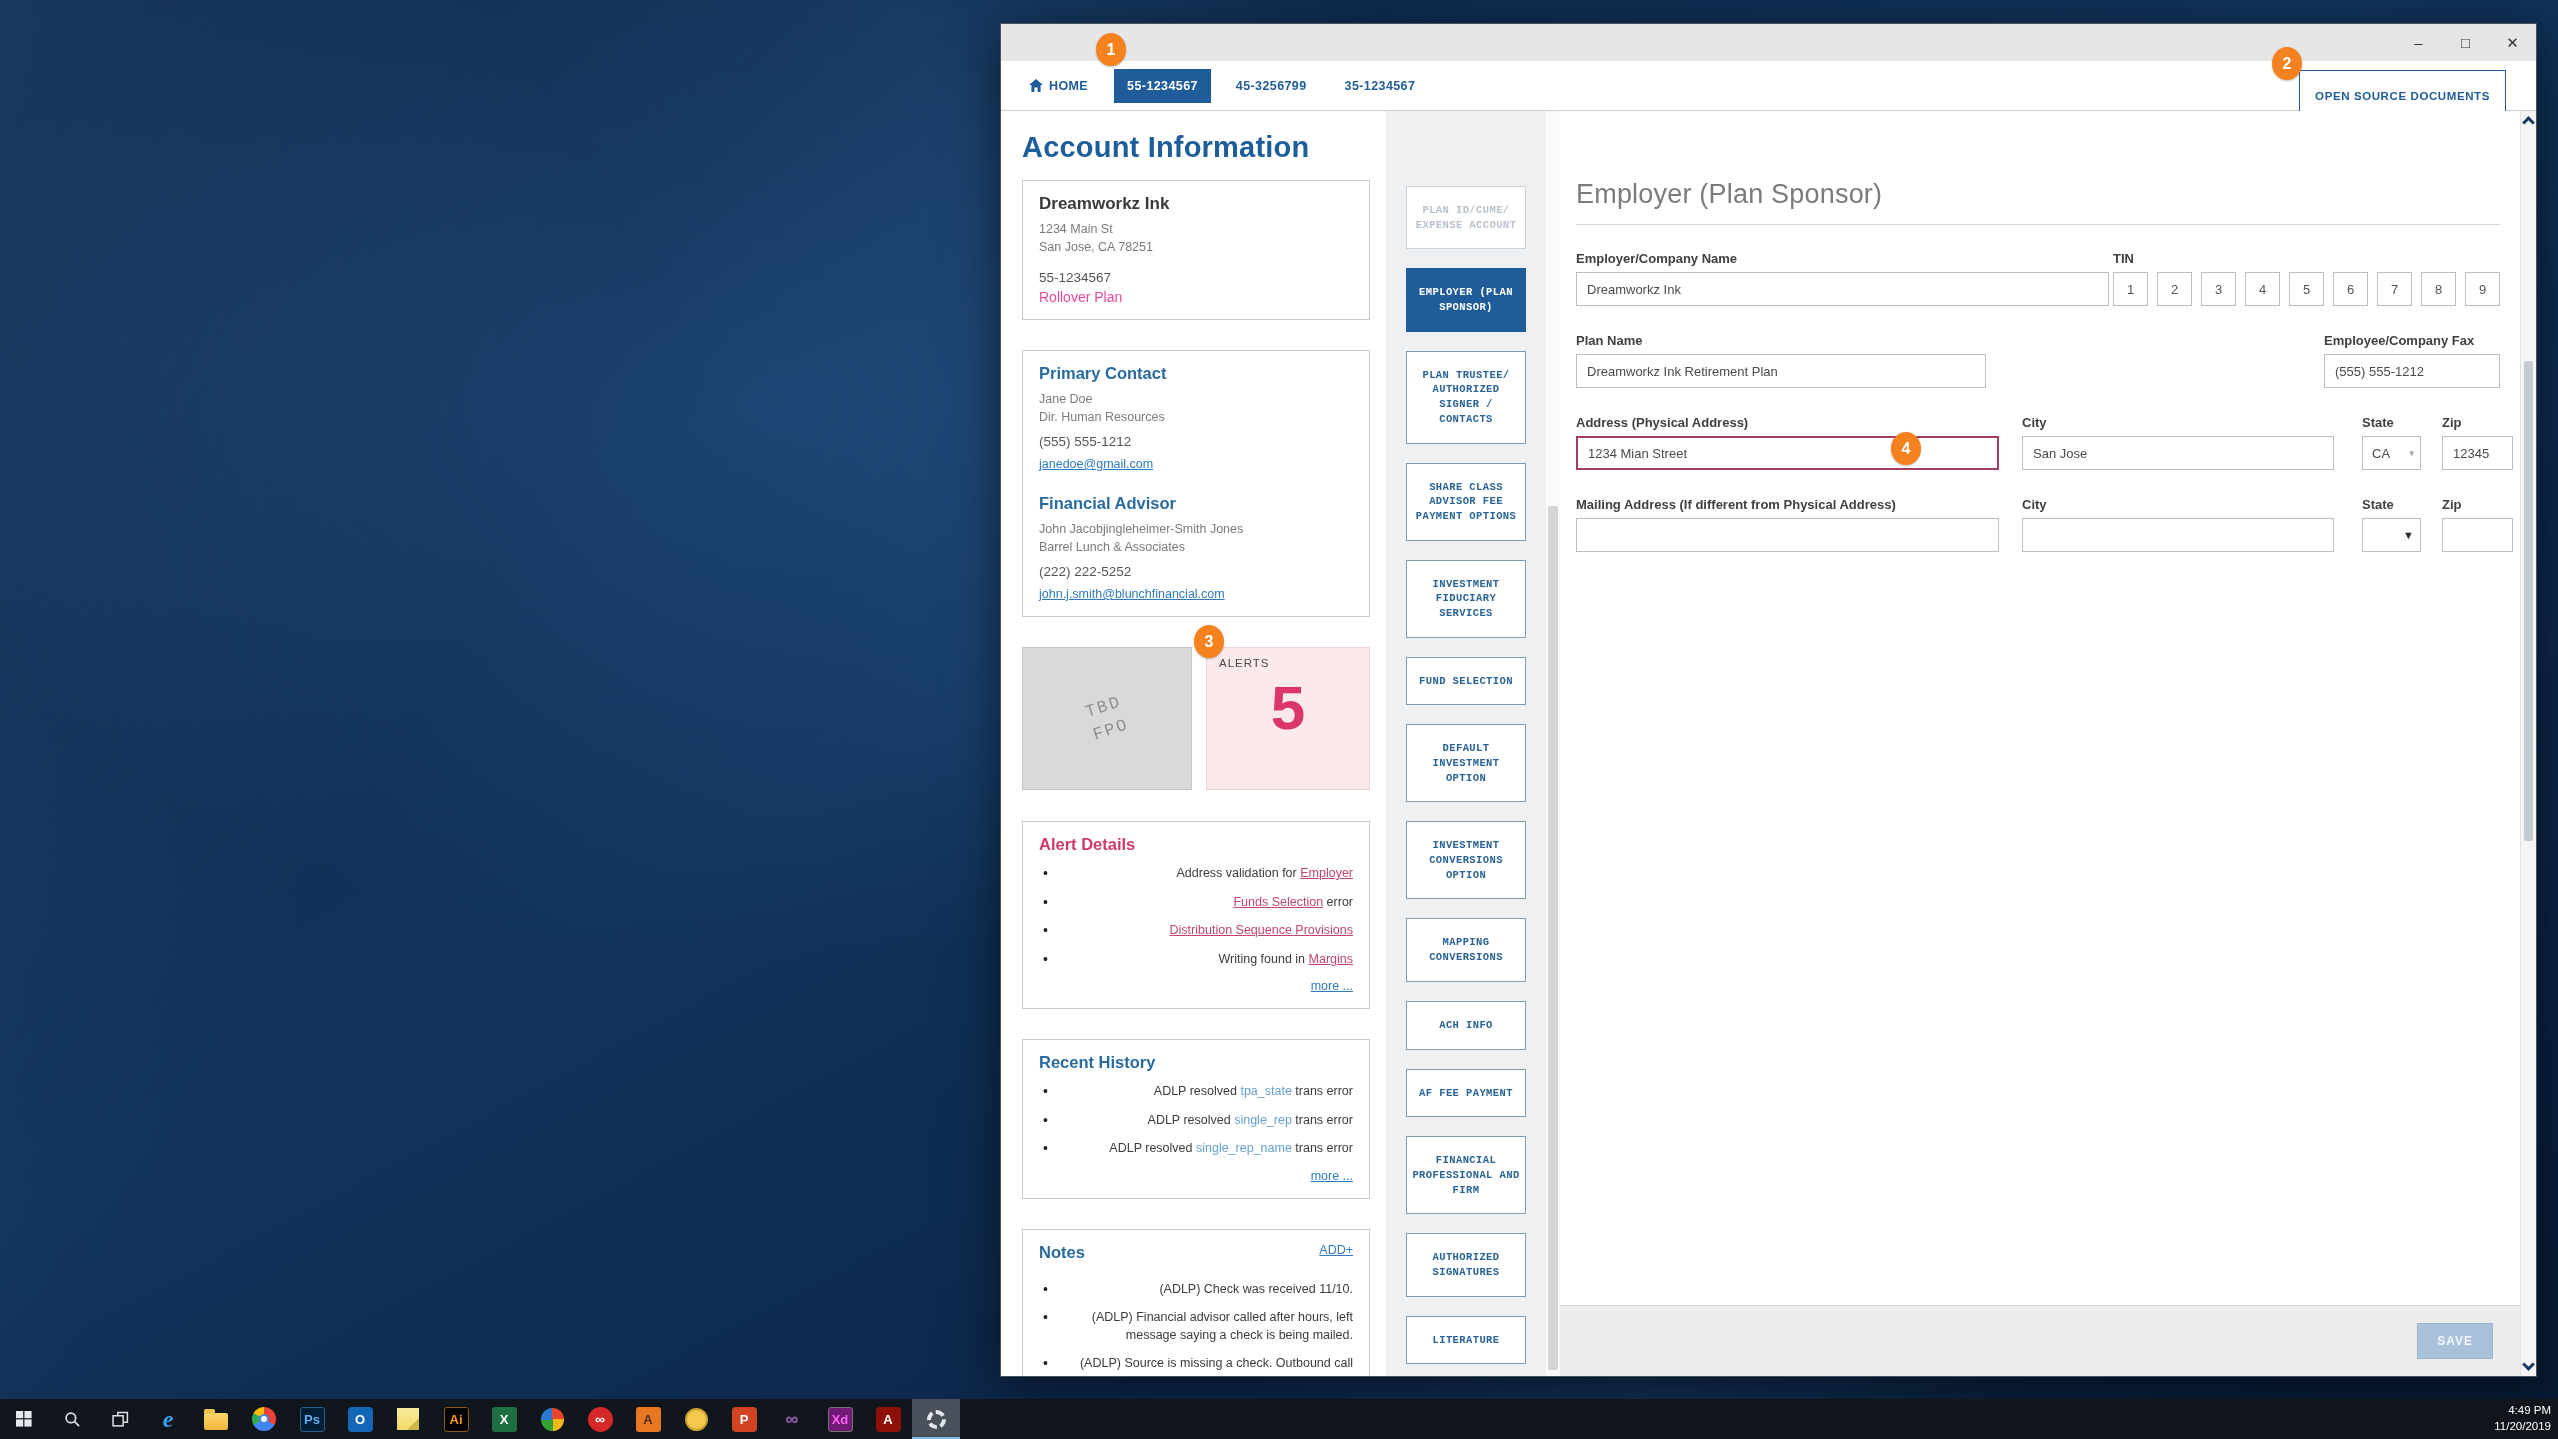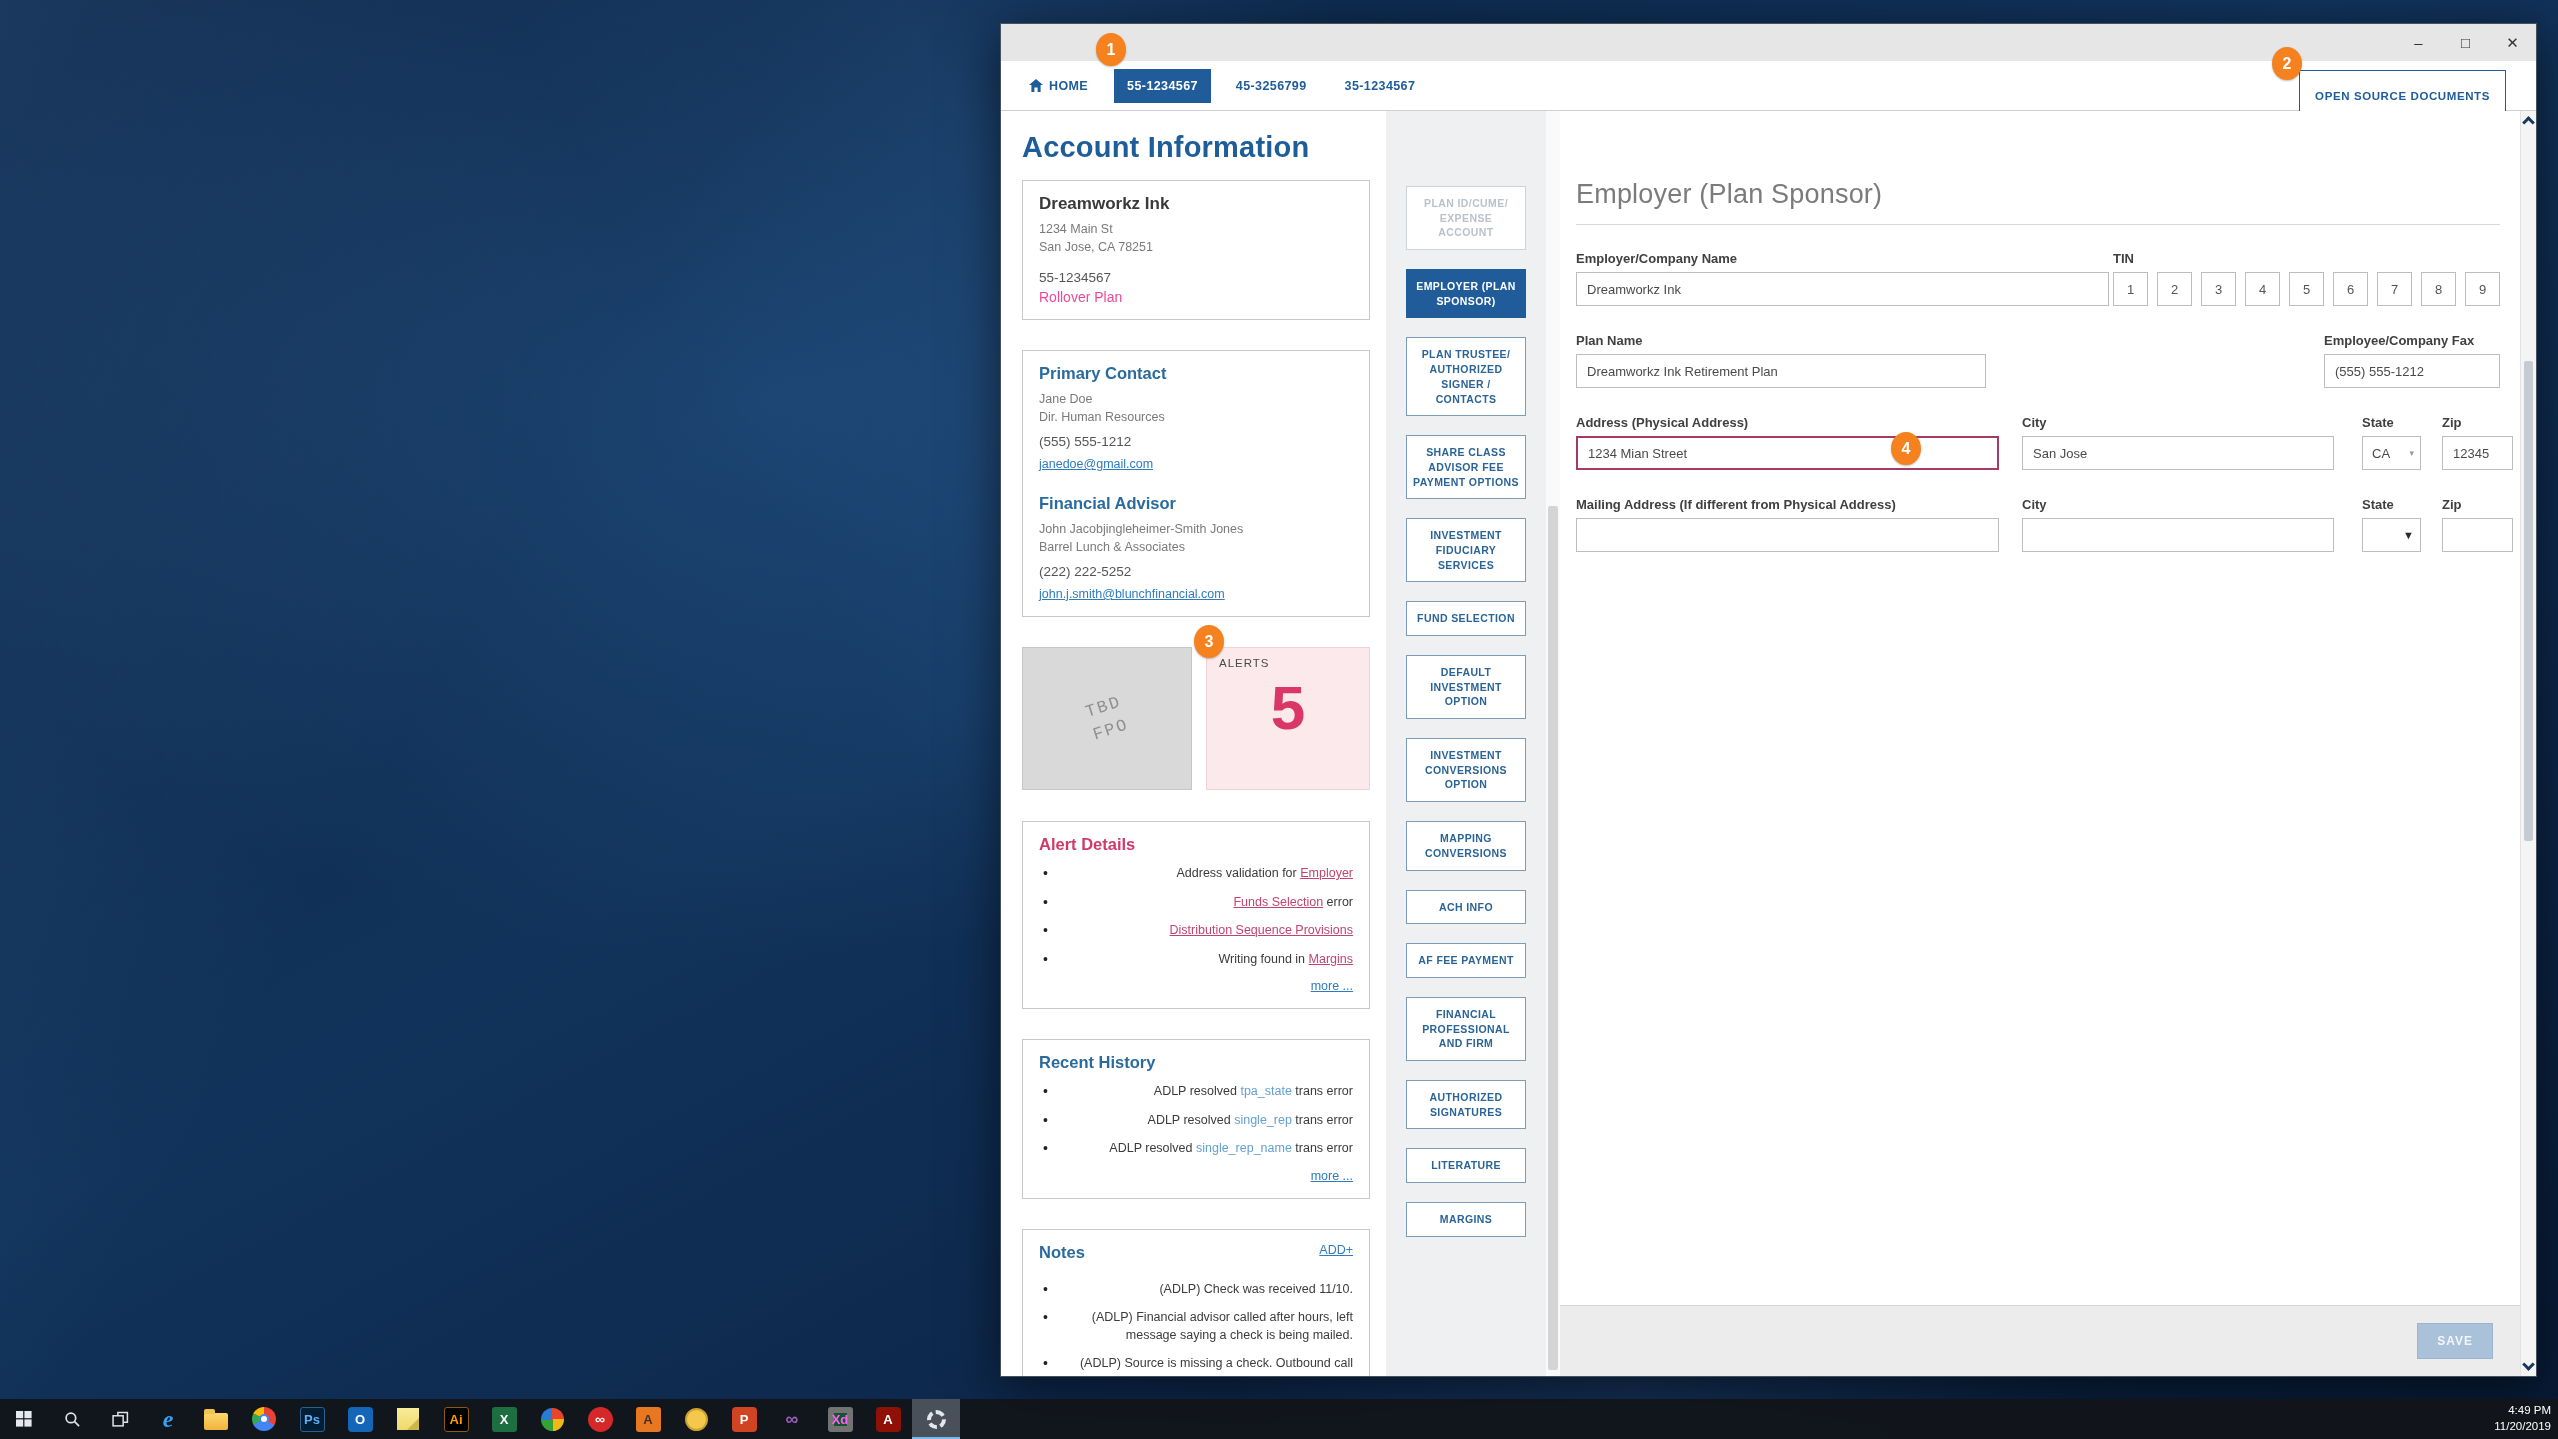--- a/index.html
+++ b/index.html
@@ -56,21 +56,21 @@
   ul.blist{ list-style:none;text-align:right; }
   ul.blist li{ position:relative; padding-left:20px; font-size:12.5px; color:#3b3b3b; margin-top:11px; line-height:1.4; }
   ul.blist li::before{ content:"•"; position:absolute; left:4px; top:-1px; color:#222; font-size:14px; }
   a.clink{ color:#c2446e; text-decoration:underline; cursor:pointer; }
   .token{ color:#64a0d0; }
   .more-row{ text-align:right; margin-top:8px; }
   .notes-head{ display:flex; justify-content:space-between; align-items:flex-start; }
 
   
   .midnav{ width:160px; flex:0 0 auto; background:#eef0f1; padding:75px 0 12px; display:flex; flex-direction:column; align-items:center; gap:19px; overflow:hidden; }
-  .snav{ width:120px; background:#fff; border:1px solid #7d9cb8; color:#2a6496; font-family:Liberation Sans, sans-serif; font-weight:bold; font-size:10.5px; letter-spacing:.4px; line-height:1.4; text-transform:uppercase; padding:9px 5px; text-align:center; cursor:pointer; flex:0 0 auto; }
+  .snav{ width:120px; background:#fff; border:1px solid #7d9cb8; color:#2a6496; font-family:Liberation Mono, monospace; font-weight:bold; font-size:10.5px; letter-spacing:.4px; line-height:1.4; text-transform:uppercase; padding:16px 5px; text-align:center; cursor:pointer; flex:0 0 auto; }
   .snav.active{ background:#1f5c99; border-color:#1f5c99; color:#fff; }
   .snav.disabled{ color:#b9c2cb; border-color:#ccd3d9; cursor:default; }
 
   .scrollstrip{ width:14px; flex:0 0 auto; background:#fafafa; position:relative; }
   .scrollstrip .thumb{ position:absolute; left:2px; right:2px; top:395px; bottom:6px; background:#d2d4d6; border-radius:2px; }
 
   
   .formcol{ flex:1; display:flex; flex-direction:column; min-width:0; }
   .form-main{ flex:1; background:#fff; padding:68px 20px 0 16px; position:relative; }
   .form-title{ color:#7b7b7b; font-size:27px; font-weight:normal; letter-spacing:.2px; }
@@ -113,21 +113,21 @@
   .ti{ width:25px; height:25px; display:flex; align-items:center; justify-content:center; font-weight:bold; border-radius:3px; font-size:13px; }
   .ti-edge{ color:#35a3f1; font-size:24px; font-style:italic; font-family:"Liberation Serif", serif; }
   .ti-ps{ background:#001e36; color:#5fb0f5; border:1px solid #2c5f8a; }
   .ti-outlook{ background:#1467b8; color:#fff; border-radius:4px; }
   .ti-ai{ background:#000000; color:#ff9a00; border:1px solid #8a5a10; }
   .ti-excel{ background:#1d6f42; color:#fff; }
   .ti-cc{ background:#d62829; color:#fff; border-radius:50%; font-size:14px; }
   .ti-orange{ background:#e87722; color:#4a3020; }
   .ti-ppt{ background:#d04423; color:#fff; border-radius:4px; }
   .ti-vs{ background:transparent; color:#9b5fb9; font-size:18px; }
-  .ti-xd{ background:#14532d; color:#ff61f6; border:6px solid #737373; }
+  .ti-xd{ background:#701a75; color:#ff61f6; border:1px solid #737373; }
   .ti-acrobat{ background:#8f1007; color:#fff; border-radius:4px; }
   .folder{ width:24px; height:17px; background:linear-gradient(#ffd76e,#f0b43c); border-radius:2px; position:relative; margin-top:5px; }
   .folder::before{ content:""; position:absolute; top:-4px; left:0; width:11px; height:5px; background:#f2c44f; border-radius:2px 2px 0 0; }
   .chrome-ic{ width:24px; height:24px; border-radius:50%; background:conic-gradient(#ea4335 0 120deg,#4285f4 120deg 240deg,#34a853 240deg 300deg,#fbbc05 300deg 360deg); position:relative; }
   .chrome-ic::after{ content:""; position:absolute; inset:7px; background:#fff; border:2px solid #4285f4; border-radius:50%; }
   .sticky-ic{ width:22px; height:22px; background:linear-gradient(#f9ecob, #f0d96a); background:linear-gradient(#f8ec9a,#f0d96a); position:relative; }
   .sticky-ic::after{ content:""; position:absolute; right:0; bottom:0; border:6px solid transparent; border-right-color:#cdb64a; border-bottom-color:#cdb64a; }
   .office-ic{ width:23px; height:23px; border-radius:50%; background:conic-gradient(#e8452c 0 25%,#f2b718 25% 50%,#35a235 50% 75%,#2a7bd4 75% 100%); }
   .yellow-ic{ width:23px; height:23px; border-radius:50%; background:#f4c84c; border:2px solid #caa12e; }
   .gear-ic{ width:19px; height:19px; border:4px dashed #e3e7ec; border-radius:50%; }

